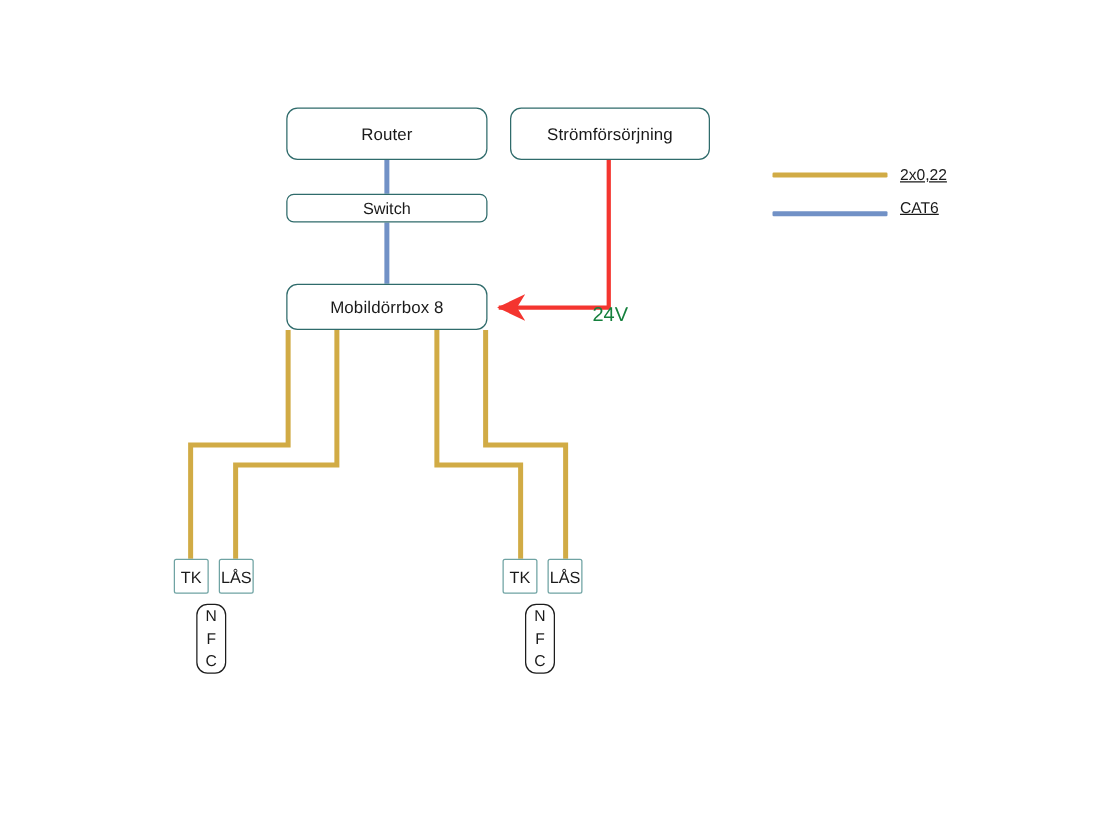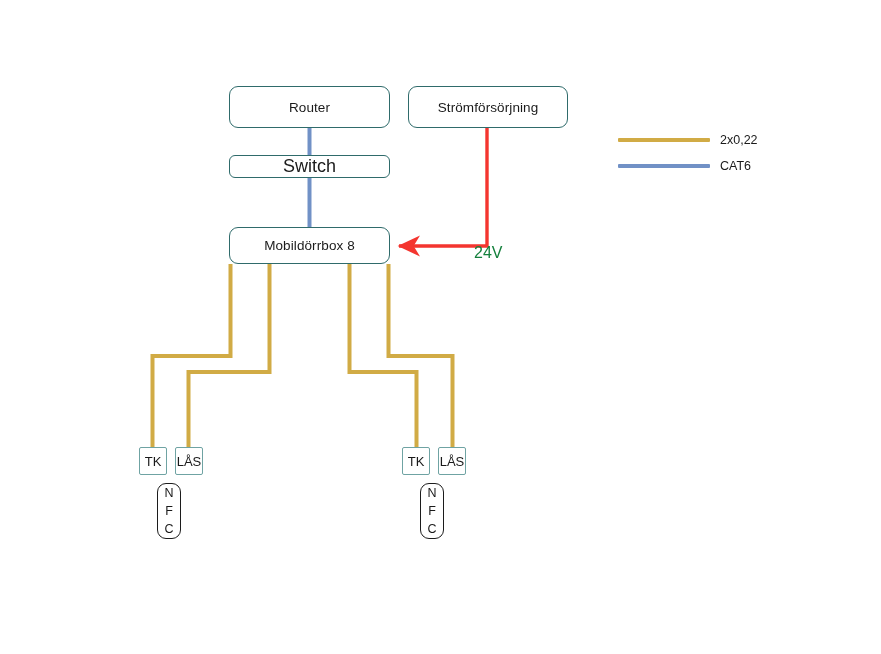--- a/index.html
+++ b/index.html
@@ -39,21 +39,21 @@
   }
   .node-main {
     border: 1.4px solid #2f6b6b;
     border-radius: 9px;
     font-size: 13.5px;
     letter-spacing: .1px;
   }
   .node-switch {
     border: 1.4px solid #2f6b6b;
     border-radius: 6px;
-    font-size: 18px;
+    font-size: 13px;
   }
   .node-small {
     border: 1.6px solid #6fa3a3;
     border-radius: 2px;
     font-size: 13px;
   }
   .node-nfc {
     border: 1.6px solid #1c1c1c;
     border-radius: 9px;
     font-size: 12.5px;
@@ -82,20 +82,21 @@
   }
   .legend-swatch {
     width: 92px;
     height: 4px;
     border-radius: 1px;
     margin-right: 10px;
   }
   .legend-label {
     font-size: 12.5px;
     color: #1a1a1a;
+    text-decoration: underline;
   }
 </style>
 </head>
 <body>
 
 <div id="canvas">
 
   <svg id="wires" viewBox="0 0 881 654" xmlns="http://www.w3.org/2000/svg">
     <defs>
       <marker id="arrow-red" markerWidth="7" markerHeight="7" refX="6.2" refY="3.5" orient="auto" markerUnits="strokeWidth">
@@ -158,19 +159,19 @@
     <span>N</span>
     <span>F</span>
     <span>C</span>
   </div>
 
   <div class="legend" style="left:618px; top:133px; width:200px; height:48px;">
     <div class="legend-row" style="left:0px; top:0px;">
       <span class="legend-swatch" style="background:#d1ab45;"></span>
       <span class="legend-label">2x0,22</span>
     </div>
-    <div class="legend-row" style="left:0px; top:26px;">
+    <div class="legend-row" style="left:0px; top:26px;align-items:flex-end;">
       <span class="legend-swatch" style="background:#7191c6;"></span>
       <span class="legend-label">CAT6</span>
     </div>
   </div>
 
 </div>
 
 </body></html>

